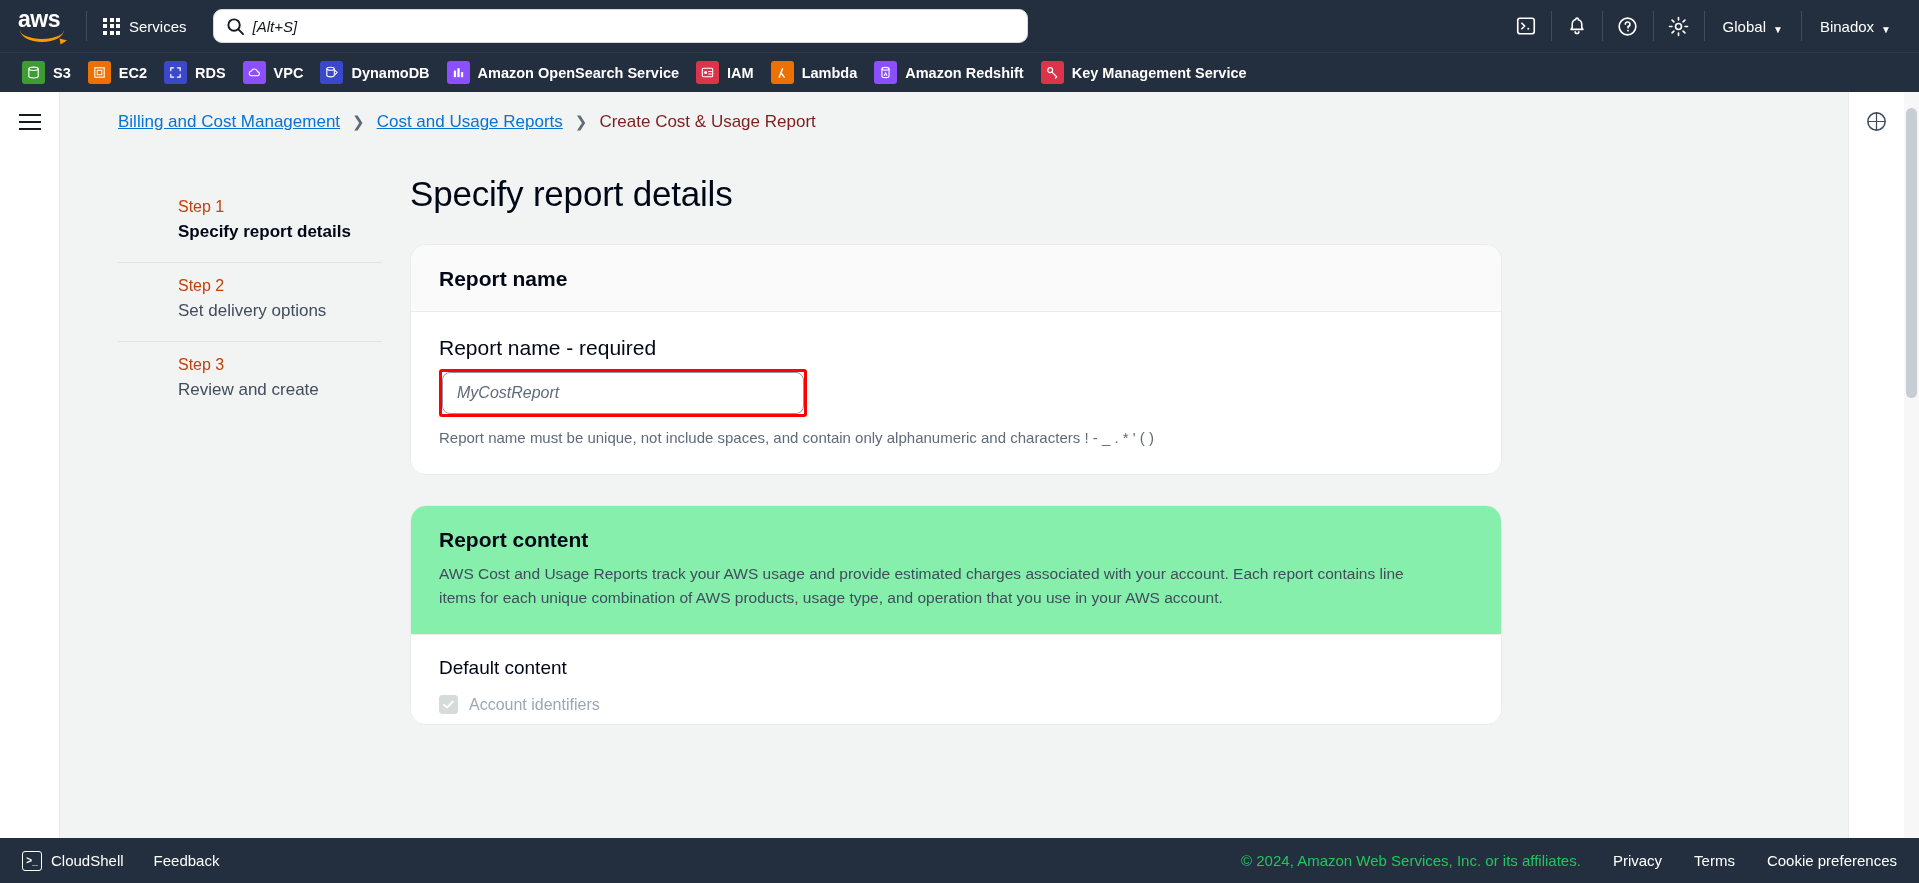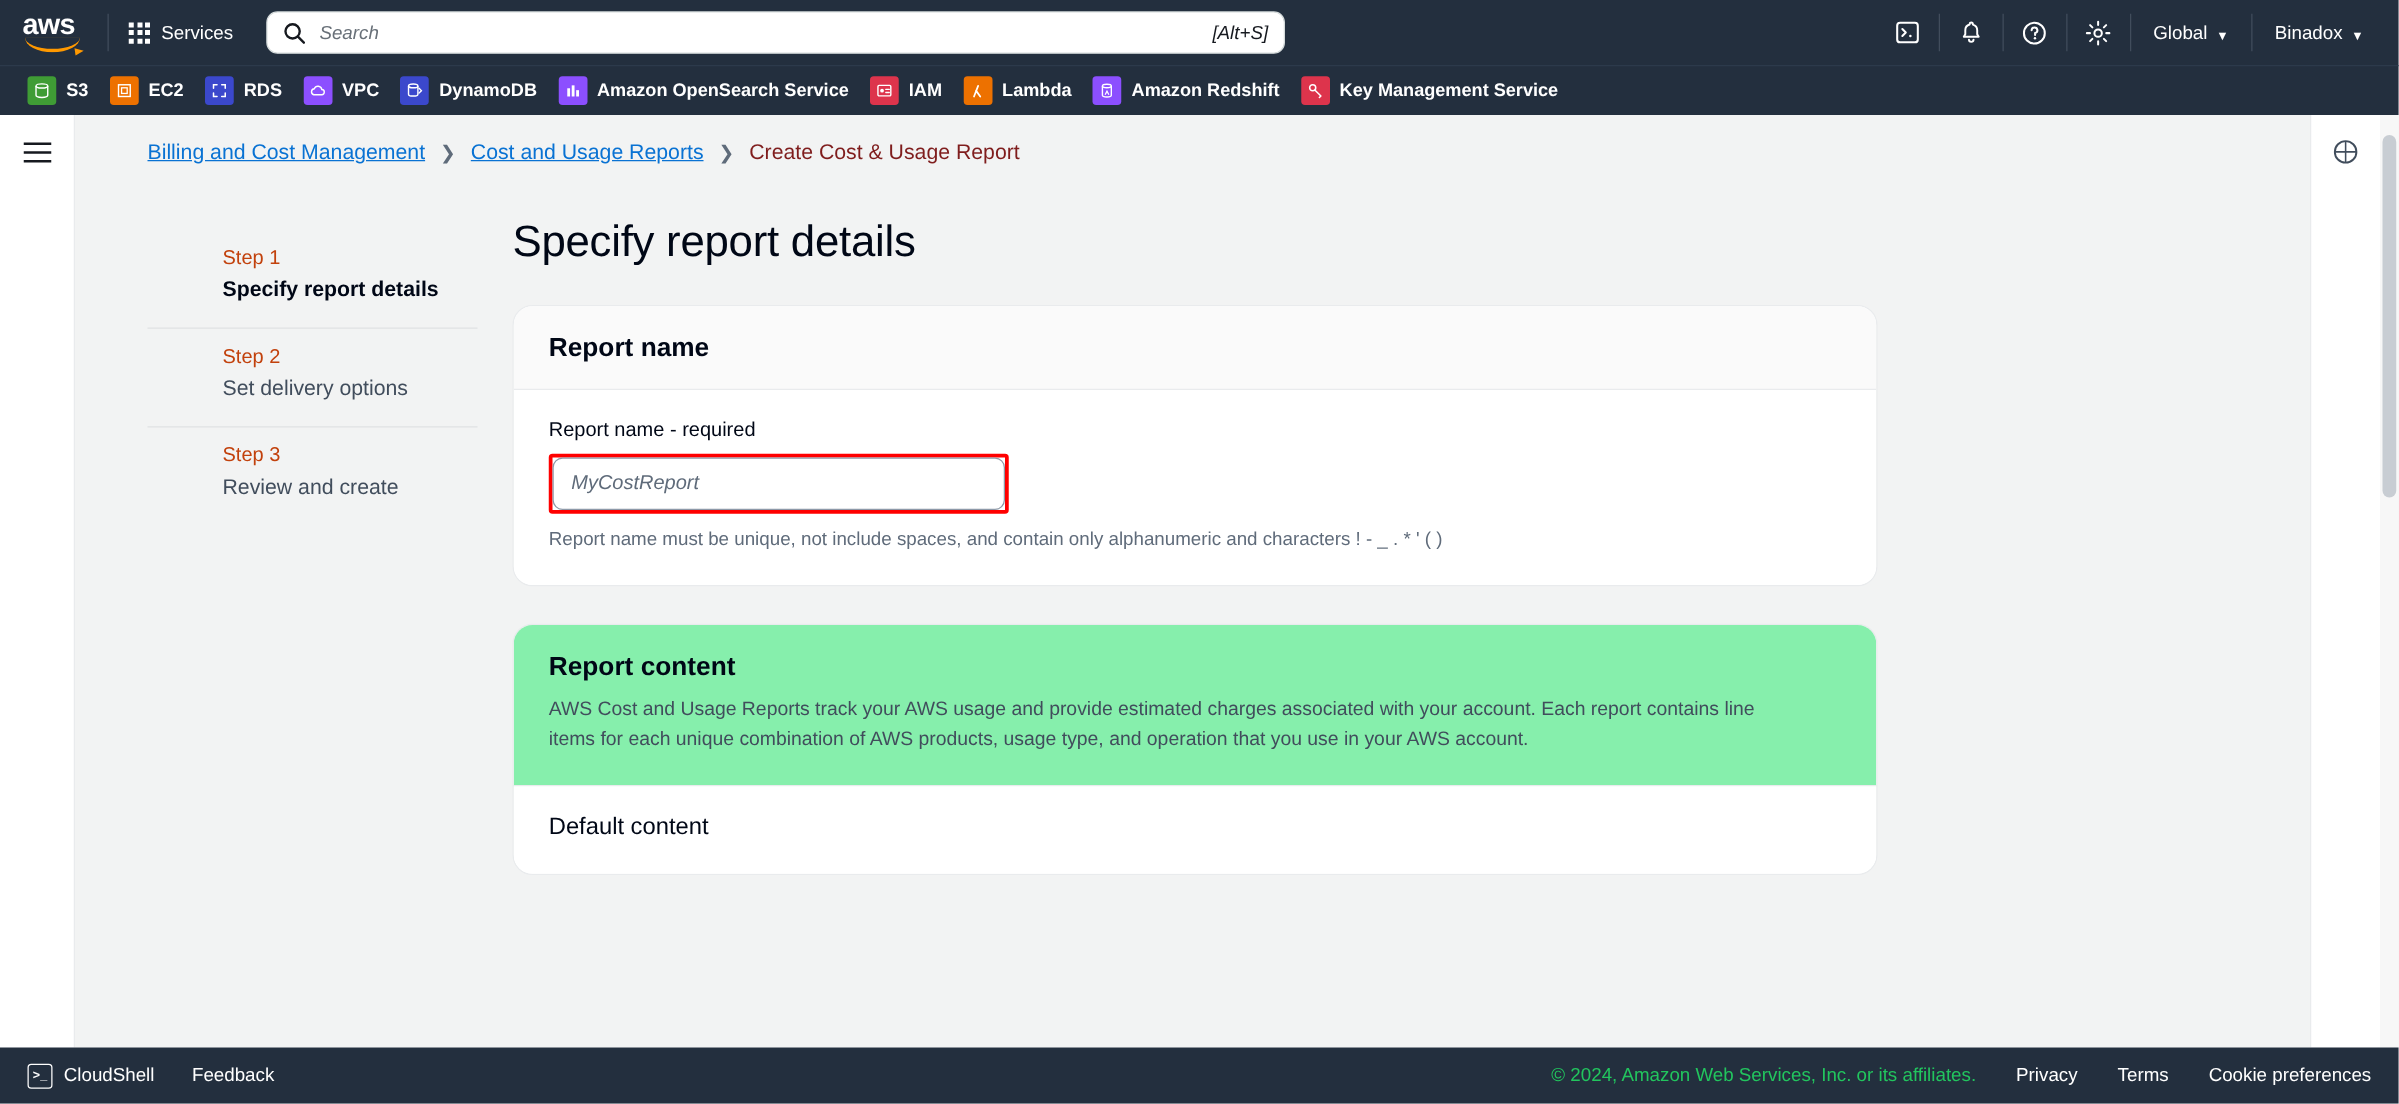--- a/index.html
+++ b/index.html
@@ -164,21 +164,21 @@
   .card-head {
     padding: 22px 28px 20px 28px;
     background: #fafafa;
     border-bottom: 1px solid #e9ebed;
   }
   .card-head.plain { background: #86efac; border-bottom: 1px solid #e9ebed; padding-bottom: 24px; }
   .card-title { font-size: 21px; font-weight: 700; color: #000716; }
   .card-desc { font-size: 15.5px; color: #414d5c; line-height: 1.55; margin-top: 10px; max-width: 980px; }
   .card-body { padding: 24px 28px 28px 28px; background: #fff; }
 
-  .field-label { font-size: 16px; color: #000716; margin-bottom: 9px; }
+  .field-label { font-size: 21px; color: #000716; margin-bottom: 9px; }
   .input-highlight {
     border: 3px solid #ff0000;
     border-radius: 3px;
     display: inline-block;
     width: 368px;
   }
   .text-input {
     width: 100%;
     height: 42px;
     border: 1px solid #8d99a8;
@@ -276,21 +276,20 @@
         <i></i>
       </span>
     <span>Services</span>
   </div>
 
   <div class="search-wrap">
     <svg width="19" height="19" viewBox="0 0 20 20">
       <circle cx="8.5" cy="8.5" r="6" fill="none" stroke="#16191f" stroke-width="2"></circle>
       <line x1="13" y1="13" x2="18" y2="18" stroke="#16191f" stroke-width="2" stroke-linecap="round"></line>
     </svg>
-    <input class="search-input" type="text" placeholder="Search" style="">
     <span class="search-shortcut">[Alt+S]</span>
   </div>
 
   <div class="nav-right">
     <div class="nav-icon-btn">
       <svg width="22" height="22" viewBox="0 0 24 24">
         <rect x="3" y="3.5" width="18" height="17" rx="2.5" fill="none" stroke="#fff" stroke-width="1.8"></rect>
         <path d="M7.5 9 L10.5 12 L7.5 15" fill="none" stroke="#fff" stroke-width="1.8" stroke-linecap="round" stroke-linejoin="round"></path>
         <circle cx="14.5" cy="15" r="1.1" fill="#fff"></circle>
       </svg>
@@ -477,20 +476,28 @@
           </div>
         </div>
 
         <div class="card">
           <div class="card-head plain">
             <div class="card-title">Report content</div>
             <div class="card-desc">AWS Cost and Usage Reports track your AWS usage and provide estimated charges associated with your account. Each report contains line items for each unique combination of AWS products, usage type, and operation that you use in your AWS account.</div>
           </div>
           <div class="section-sub">
             <div class="section-sub-title">Default content</div>
+            <div class="check-row">
+              <span class="checkbox">
+                <svg width="13" height="13" viewBox="0 0 14 14">
+                  <path d="M2.2 7.3 L5.4 10.3 L11.6 3.8" fill="none" stroke="#ffffff" stroke-width="2" stroke-linecap="round" stroke-linejoin="round"></path>
+                </svg>
+              </span>
+              <span class="check-label">Account identifiers</span>
+            </div>
           </div>
         </div>
       </div>
     </div>
 
     <div class="vscroll-outer">
       <div class="vscroll-arrow">▲</div>
       <div class="vscroll-thumb"></div>
       <div class="vscroll-arrow bottom">▼</div>
     </div>

